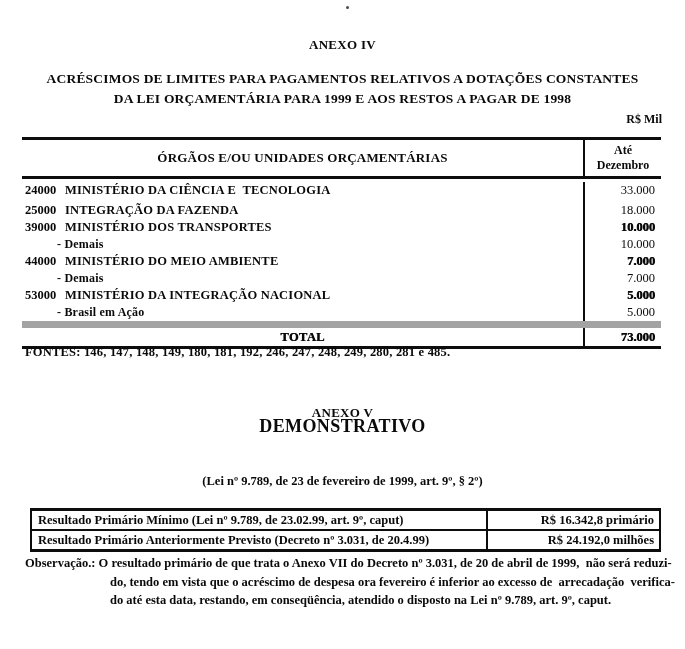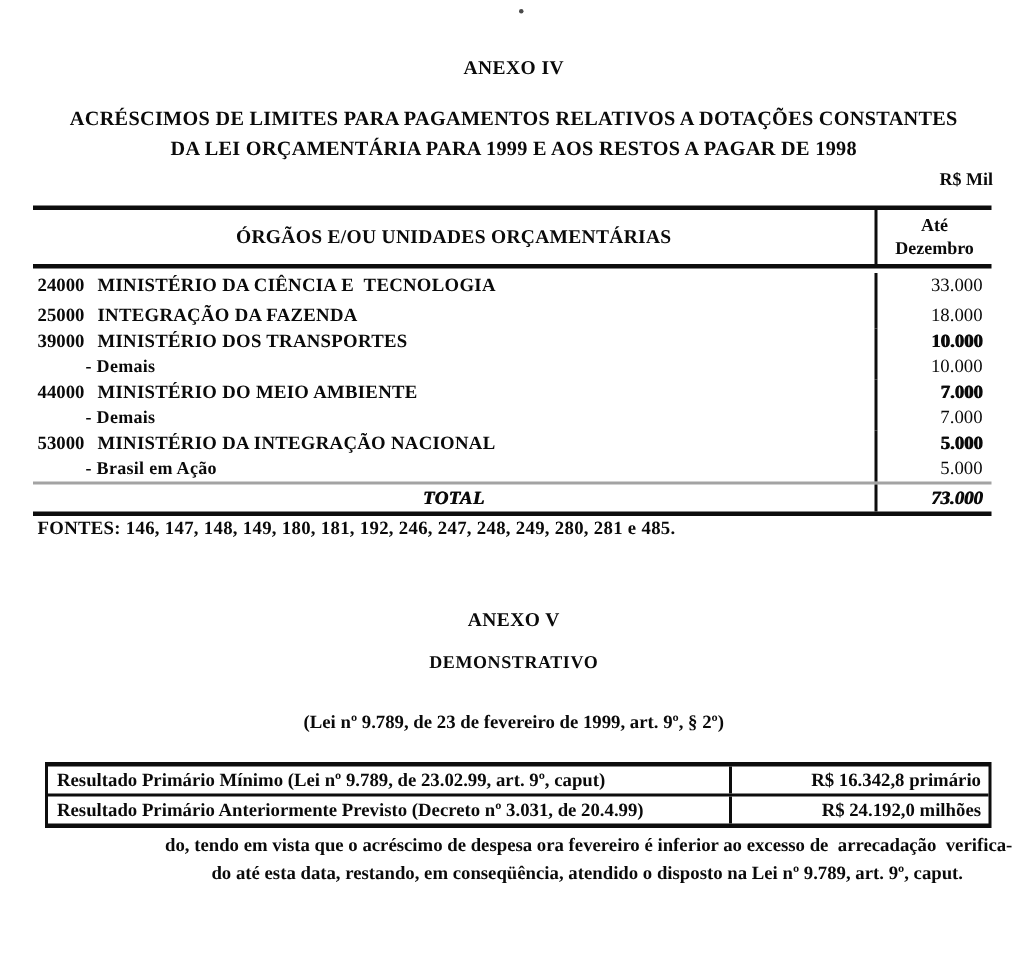--- a/index.html
+++ b/index.html
@@ -6,21 +6,21 @@
   body{
     width:685px;height:649px;
     background:#ffffff;
     font-family:"Liberation Serif", serif;
     color:#0a0a0a;
     -webkit-font-smoothing:antialiased;
     position:relative;
     overflow:hidden;
   }
   .page{position:absolute;inset:0;}
-  .pre{white-space:pre;text-align:center;}
+  .pre{white-space:pre;}
 
   
   .dot{position:absolute;left:346px;top:6px;width:3px;height:3px;background:#4a4a4a;border-radius:50%;}
 
   
   .a4-title{position:absolute;top:37px;left:0;width:100%;text-align:center;
     font-size:13px;font-weight:700;letter-spacing:.3px;}
   .a4-subtitle{position:absolute;top:69px;left:0;width:100%;text-align:center;
     font-size:13.5px;font-weight:700;line-height:20px;letter-spacing:.2px;}
 
@@ -38,29 +38,29 @@
   .t1-body{}
   .t1-row{display:flex;height:17px;line-height:17px;}
   .t1-left{width:561px;border-right:2px solid #0d0d0d;display:flex;}
   .t1-right{width:76px;text-align:right;padding-right:6px;box-sizing:border-box;font-weight:400;}
   .t1-row.first{padding-top:3px;height:20px;}
   .code{display:inline-block;width:40px;padding-left:3px;font-weight:700;}
   .name{font-weight:700;letter-spacing:.2px;}
   .sub .code{width:32px;}
   .sub .name{font-weight:700;font-size:12px;}
   .xbold{font-weight:700;text-shadow:.6px 0 0 #0a0a0a;}
-  .t1-total{display:flex;border-top:2px solid #a3a3a3;height:18px;line-height:18px;font-style:italic;}
+  .t1-total{display:flex;border-top:7px solid #a3a3a3;height:18px;line-height:18px;}
   .t1-total .t1-left{justify-content:center;font-weight:700;letter-spacing:.4px;text-shadow:.5px 0 0 #0a0a0a;}
   .t1-total .t1-right{font-size:12.5px;}
 
   .fontes{position:absolute;left:25px;top:345px;font-size:12.5px;font-weight:700;letter-spacing:.2px;}
 
   
   .a5-title{position:absolute;top:405px;left:0;width:100%;text-align:center;font-size:13px;font-weight:700;letter-spacing:.3px;}
-  .a5-sub{position:absolute;top:434px;left:0;width:100%;text-align:center;font-size:12px;font-weight:700;letter-spacing:.4px;}
+  .a5-sub{position:absolute;top:416px;left:0;width:100%;text-align:center;font-size:18px;font-weight:700;letter-spacing:.4px;}
   .a5-law{position:absolute;top:474px;left:0;width:100%;text-align:center;font-size:12.5px;font-weight:700;}
 
   
   .t2{position:absolute;left:30px;top:508px;width:627px;
     border:2px solid #0d0d0d;border-top-width:3px;border-bottom-width:3px;font-size:12.5px;}
   .t2-row{display:flex;height:18px;line-height:18px;gap:44px;}
   .t2-row.r1{border-bottom:2px solid #0d0d0d;}
   .t2-left{width:456px;border-right:2px solid #0d0d0d;padding-left:6px;box-sizing:border-box;font-weight:700;}
   .t2-right{flex:1;text-align:right;padding-right:5px;font-weight:700;}
 
@@ -169,17 +169,18 @@
       <div class="t2-left">Resultado Primário Mínimo (Lei nº 9.789, de 23.02.99, art. 9º, caput)</div>
       <div class="t2-right">R$ 16.342,8 primário</div>
     </div>
     <div class="t2-row">
       <div class="t2-left">Resultado Primário Anteriormente Previsto (Decreto nº 3.031, de 20.4.99)</div>
       <div class="t2-right">R$ 24.192,0 milhões</div>
     </div>
   </div>
 
   <div class="obs">
+    <div class="pre">Observação.: O resultado primário de que trata o Anexo VII do Decreto nº 3.031, de 20 de abril de 1999,  não será reduzi-</div>
     <div class="obs-cont pre">do, tendo em vista que o acréscimo de despesa ora fevereiro é inferior ao excesso de  arrecadação  verifica-</div>
     <div class="obs-cont pre">do até esta data, restando, em conseqüência, atendido o disposto na Lei nº 9.789, art. 9º, caput.</div>
   </div>
 
 </div>
 
 </body></html>

